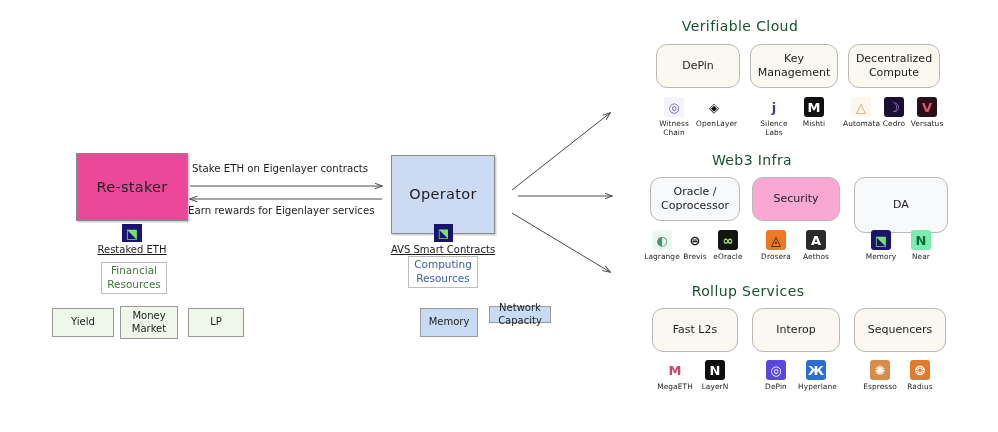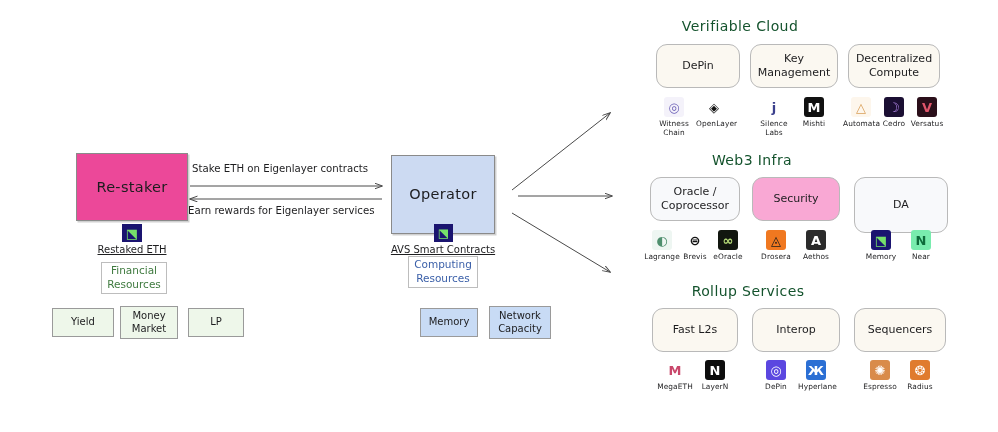--- a/index.html
+++ b/index.html
@@ -164,21 +164,21 @@
   <div class="cap-under" style="left:372px; top:244px; width:142px;">AVS Smart Contracts</div>
 
   <div class="node res-node res-blue hand" style="left:408px; top:256px; width:70px; height:32px;">
     <span>Computing
 Resources</span>
   </div>
 
   <div class="node leaf-node leaf-blue hand" style="left:420px; top:308px; width:58px; height:29px;">
     <span>Memory</span>
   </div>
-  <div class="node leaf-node leaf-blue hand" style="left:489px; top:306px; width:62px; height:33px;">
+  <div class="node leaf-node leaf-blue hand" style="left:489px; top:306px; width:62px; height:17px;">
     <span>Network
 Capacity</span>
   </div>
 
   <div id="sections-layer">
       <div class="sec-title hand" style="left: 740px; top: 18px; transform: translateX(-50%);">Verifiable Cloud</div>
       <div class="node cat-node hand cat-cream" style="left: 656px; top: 44px; width: 84px; height: 44px; background: rgb(251, 248, 241);"><span>DePin</span></div>
       <div class="logo-item" style="left: 656px; top: 97px; width: 36px;">
         <div class="logo-box" style="background: rgb(244, 242, 250); color: rgb(111, 99, 184); font-size: 13px; font-weight: bold; border-radius: 3px;">◎</div>
         <div class="logo-cap hand">Witness

